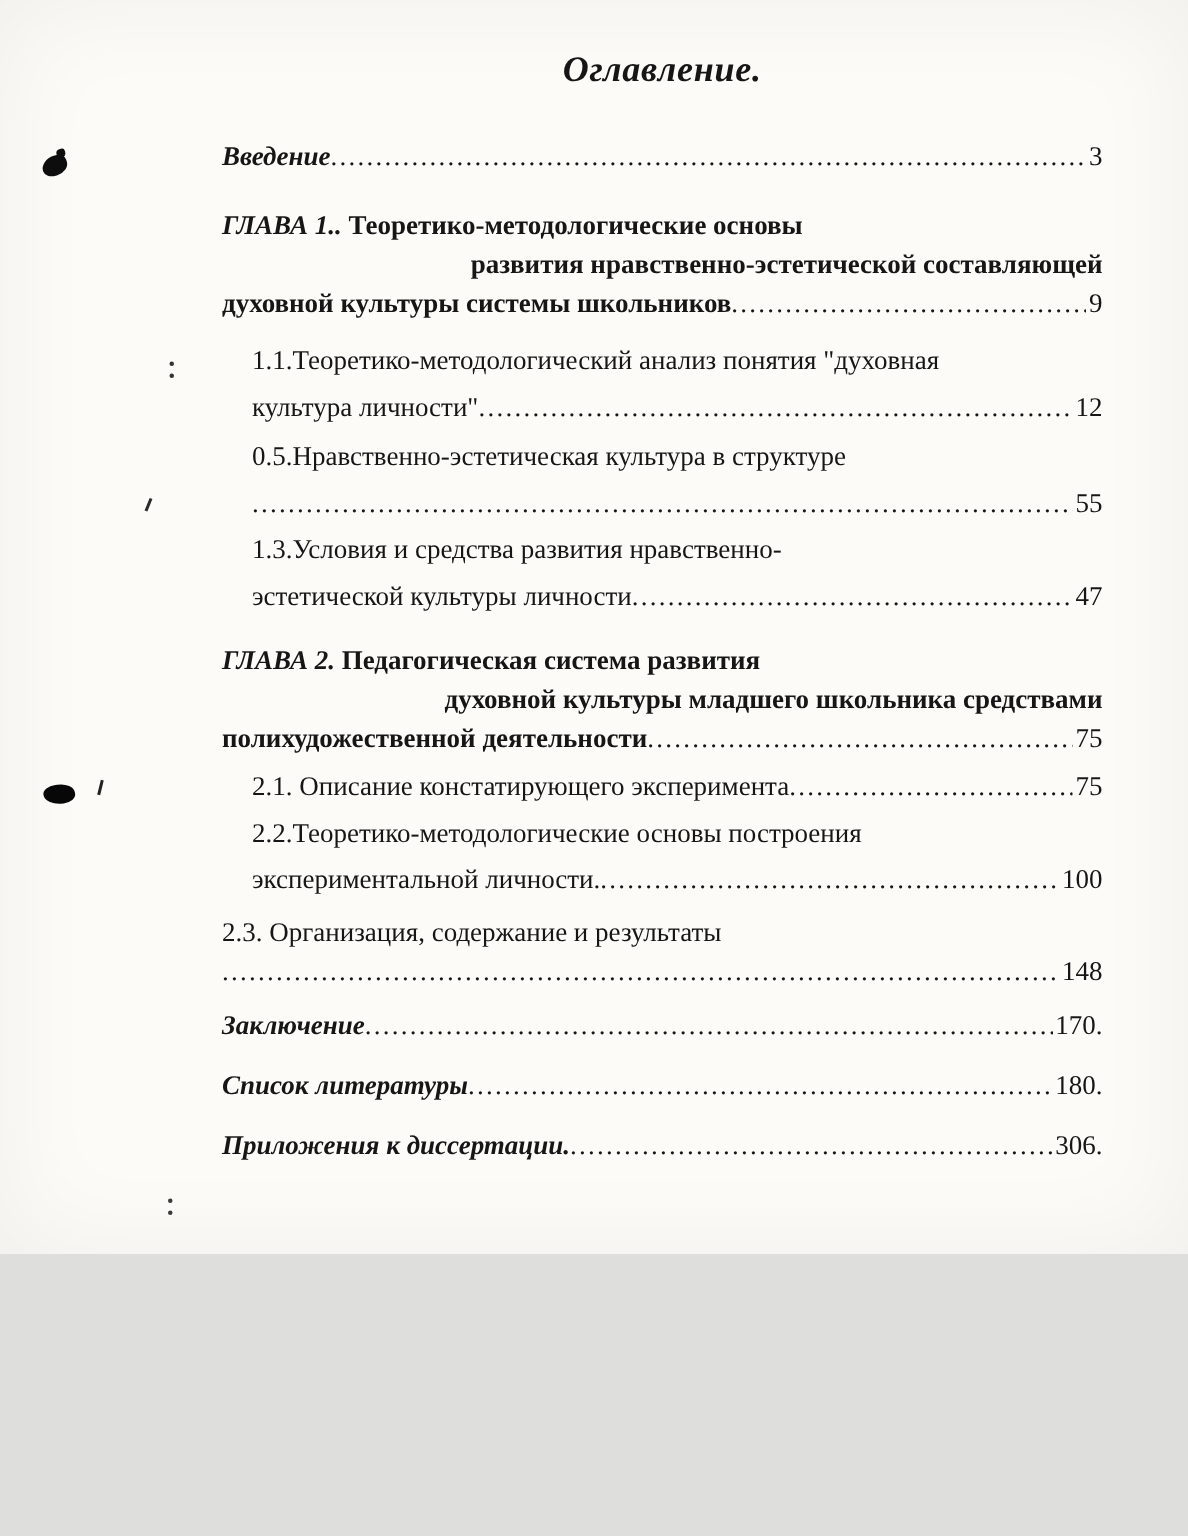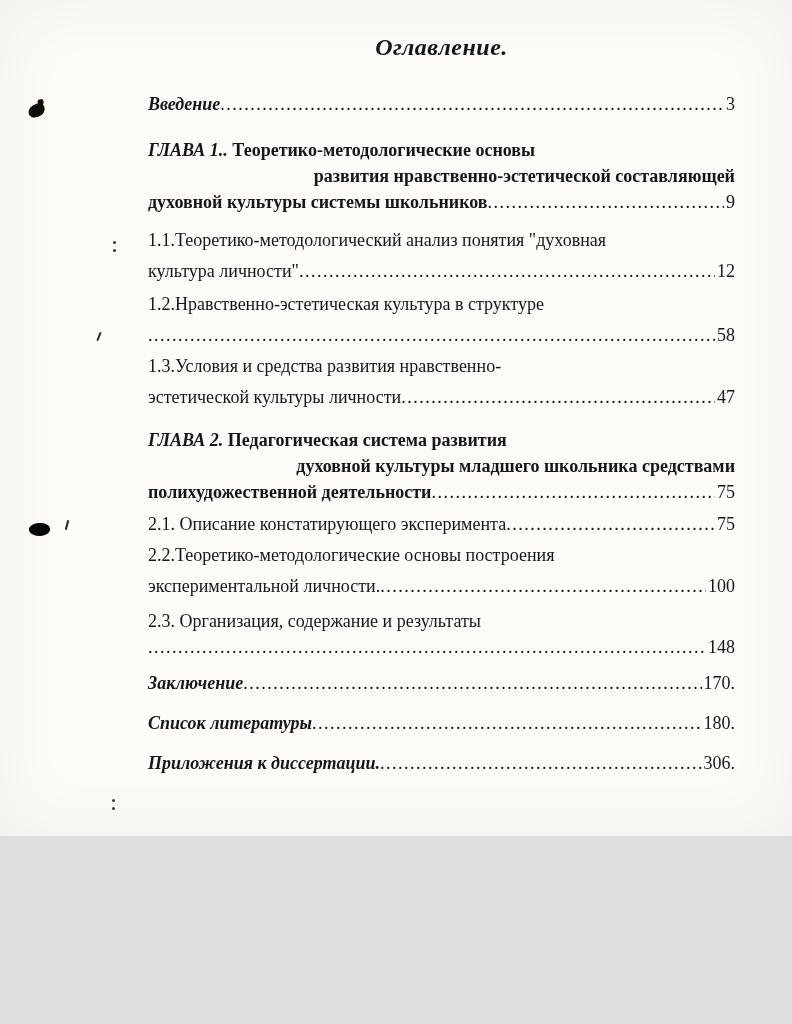--- a/index.html
+++ b/index.html
@@ -10,21 +10,21 @@
     background:#fcfbf8; overflow:hidden; color:#161616;
     box-shadow: inset 0 0 70px rgba(0,0,0,0.05);
   }
   .content { position:absolute; left:148px; top:34px; width:587px; font-size:18px; }
   .title {
     text-align:center; font-size:24px; font-weight:bold; font-style:italic;
     letter-spacing:0.5px; margin-bottom:30px;
   }
   .block { }
   .lh26 { line-height:26px; }
-  .lh31 { line-height:31px; }
+  .lh31 { line-height:31px;margin-left:20px; }
   .bi { font-weight:bold; font-style:italic; }
   .b  { font-weight:bold;text-align:right; }
   .dotline { display:flex; align-items:baseline; white-space:nowrap; }
   .tx { flex:0 0 auto; }
   .leader { flex:1 1 auto; overflow:hidden; white-space:nowrap; font-weight:normal; font-style:normal; }
   .leader span { letter-spacing:1.5px; }
   .pg { flex:0 0 auto; padding-left:2px; font-weight:normal; font-style:normal; }
   .mb0{margin-bottom:0} .mb2{margin-bottom:2px} .mb4{margin-bottom:4px}
   .mb6{margin-bottom:6px} .mb10{margin-bottom:10px} .mb14{margin-bottom:14px}
   .mb20{margin-bottom:20px}
@@ -84,24 +84,24 @@
     <div class="block lh31 mb2">
       <div>1.1.Теоретико-методологический анализ понятия "духовная</div>
       <div class="dotline">
         <span class="tx"> культура личности"</span>
         <span class="leader"><span>....................................................................................................................................................................</span></span>
         <span class="pg">12</span>
       </div>
     </div>
 
     <div class="block lh31 mb0">
-      <div>1.2.Нравственно-эстетическая культура в структуре</div>
+      <div>0.5.Нравственно-эстетическая культура в структуре</div>
       <div class="dotline">
         <span class="leader"><span>....................................................................................................................................................................</span></span>
-        <span class="pg">58</span>
+        <span class="pg">55</span>
       </div>
     </div>
 
     <div class="block lh31 mb14">
       <div>1.3.Условия и средства развития нравственно-</div>
       <div class="dotline">
         <span class="tx">эстетической культуры личности</span>
         <span class="leader"><span>....................................................................................................................................................................</span></span>
         <span class="pg">47</span>
       </div>

